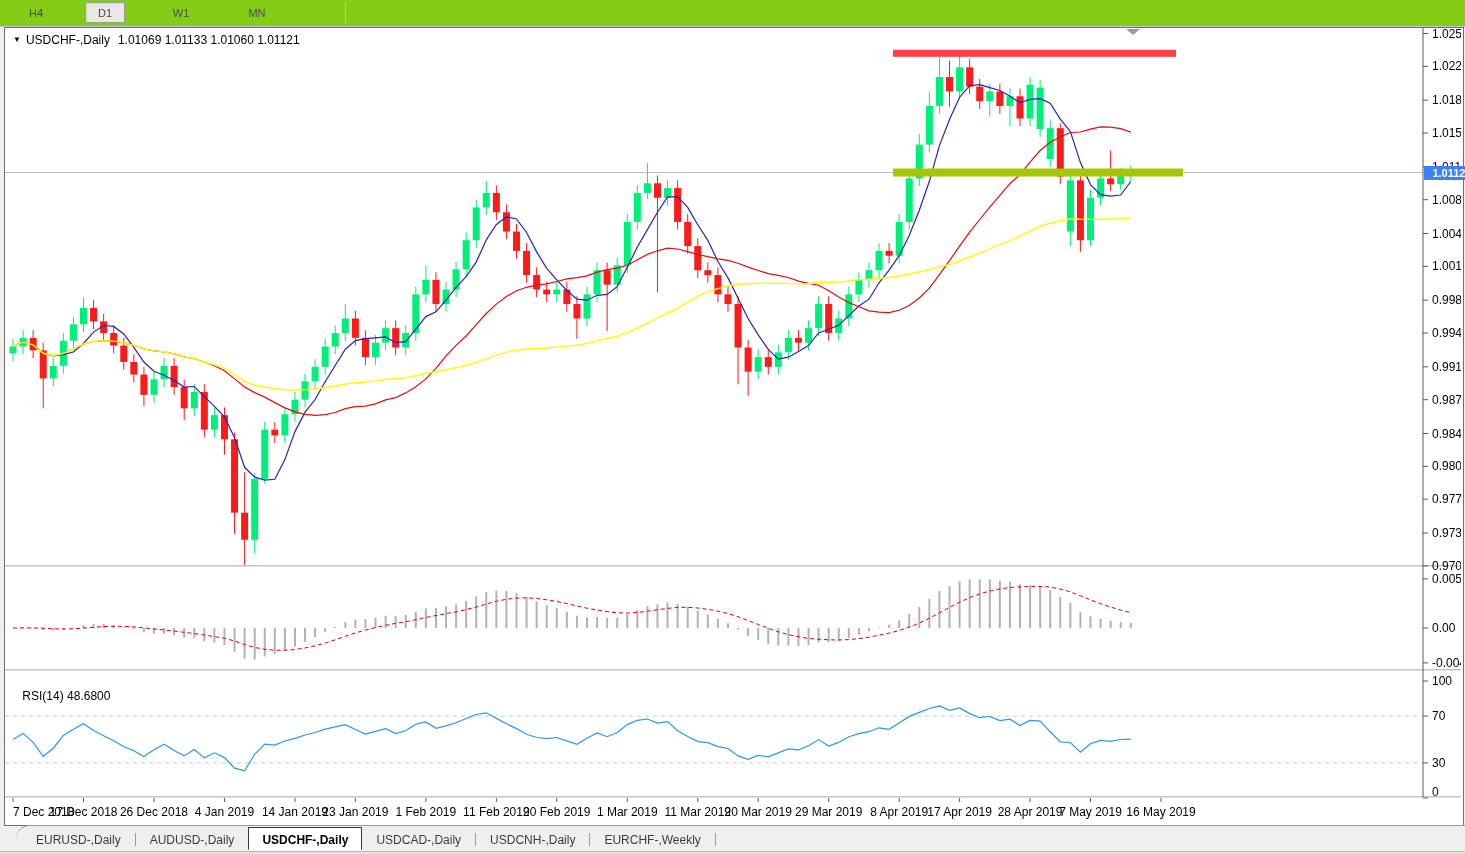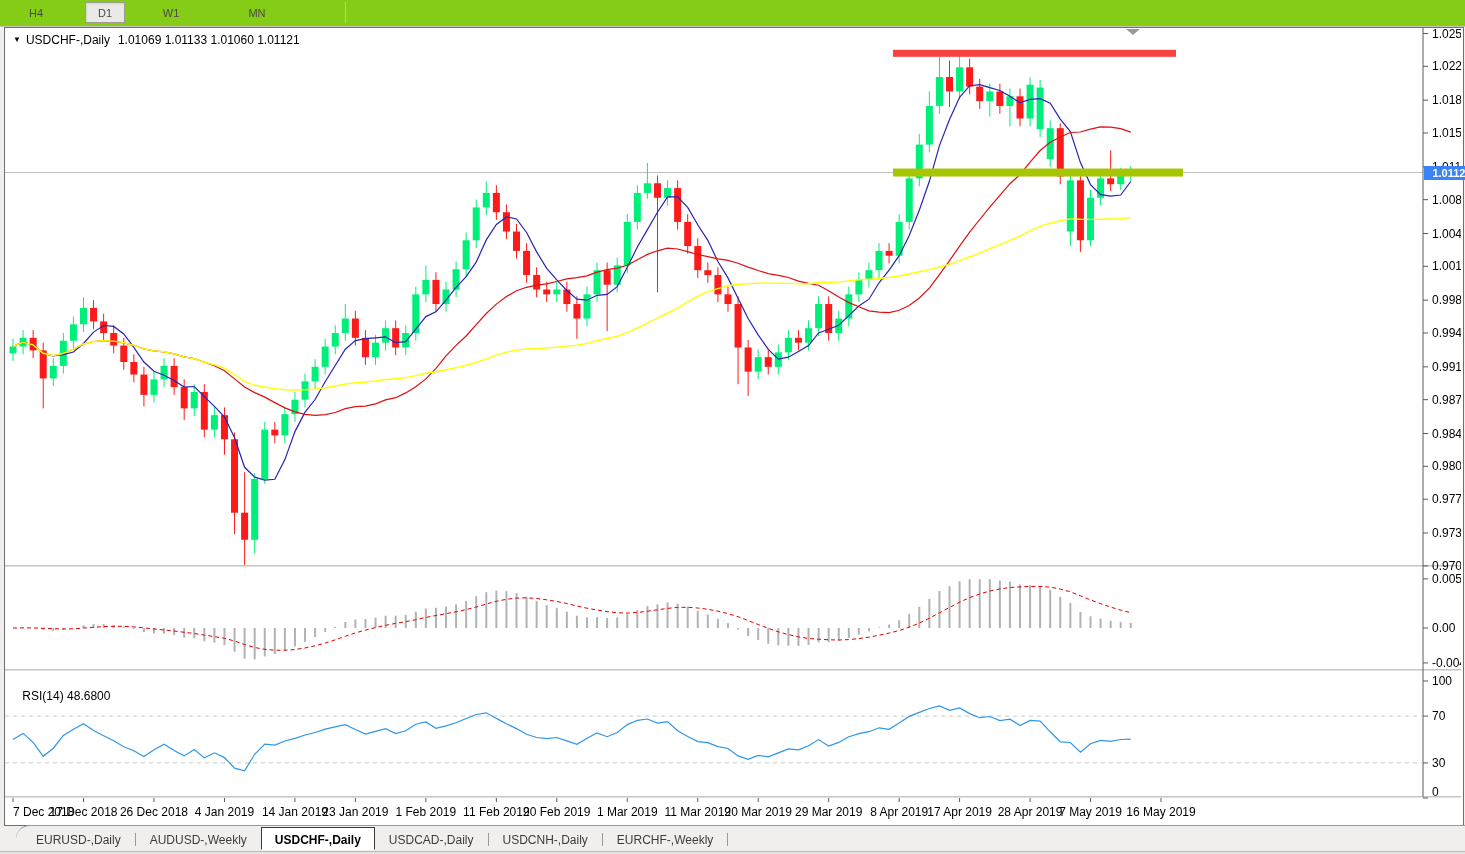--- a/index.html
+++ b/index.html
@@ -29,21 +29,21 @@
   .tab-sep{width:1px;height:13px;background:#9a9a9a;align-self:center;}
   .bottom-strip{position:absolute;left:0;top:851px;width:1465px;height:3px;background:#e4e2de;
     border-top:1px solid #bdbab2;}
 </style>
 </head>
 <body>
 
 <div class="toolbar">
   <button class="tf-btn" style="left:16px">H4</button>
   <button class="tf-btn active" style="left:85px">D1</button>
-  <button class="tf-btn" style="left:151px">W1</button>
+  <button class="tf-btn" style="left:161px">W1</button>
   <button class="tf-btn" style="left:237px">MN</button>
   <div class="tb-sep"></div>
 </div>
 
 <div class="chart-window">
   <svg id="chart-svg" width="1456" height="795" viewBox="0 0 1456 795">
       <g>
         <line x1="0" y1="144.53381642512198" x2="1418" y2="144.53381642512198" stroke="#bdbdbd" stroke-width="1"></line>
       </g>
       <g>
@@ -515,21 +515,21 @@
     <span>RSI(14)</span> <span>48.6800</span>
   </div>
 
   <div class="price-tag">1.01121</div>
 </div>
 
 <div class="tabbar">
   <div class="tabs">
     <div class="tab">EURUSD-,Daily</div>
     <div class="tab-sep"></div>
-    <div class="tab">AUDUSD-,Weekly</div>
+    <div class="tab">AUDUSD-,Daily</div>
     <div class="tab active">USDCHF-,Daily</div>
     <div class="tab">USDCAD-,Daily</div>
     <div class="tab-sep"></div>
     <div class="tab">USDCNH-,Daily</div>
     <div class="tab-sep"></div>
     <div class="tab">EURCHF-,Weekly</div>
     <div class="tab-sep"></div>
   </div>
 </div>
 <div class="bottom-strip"></div>

